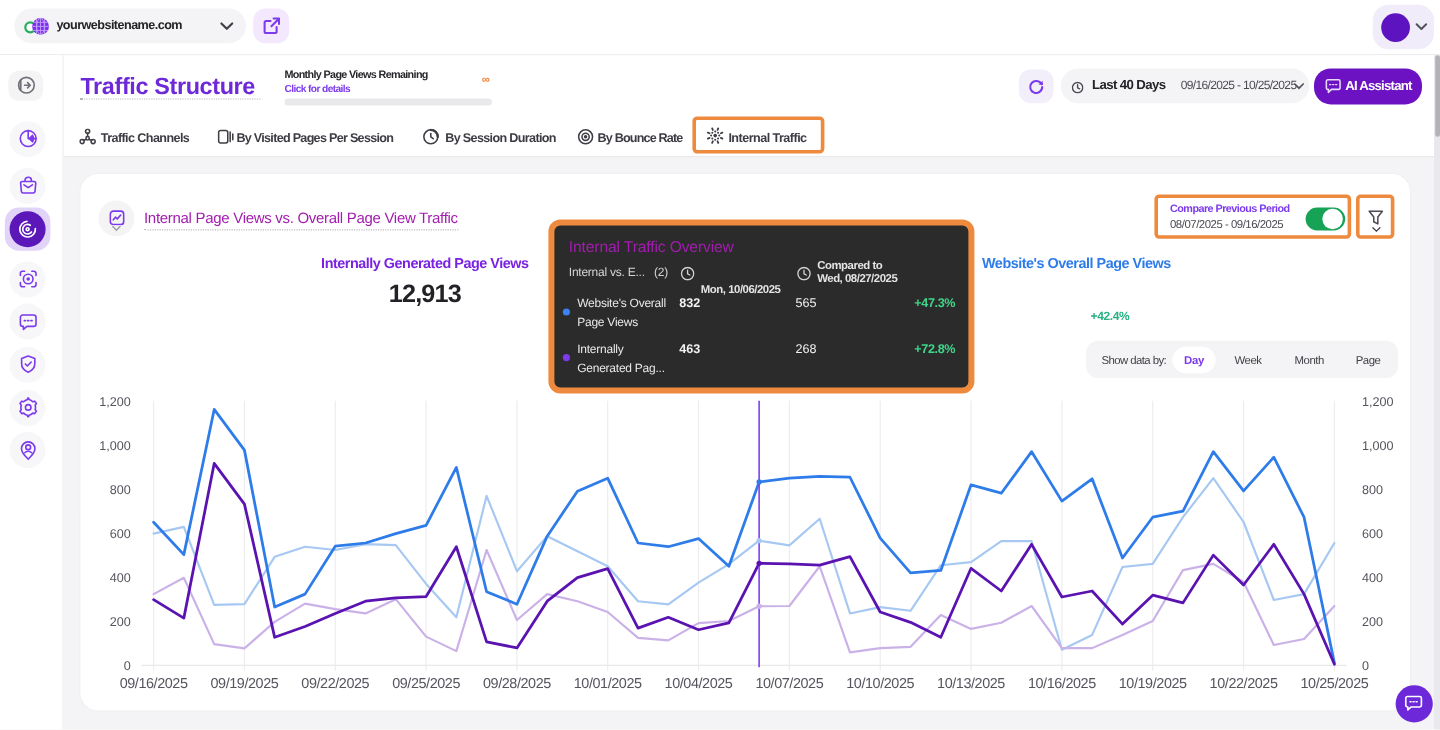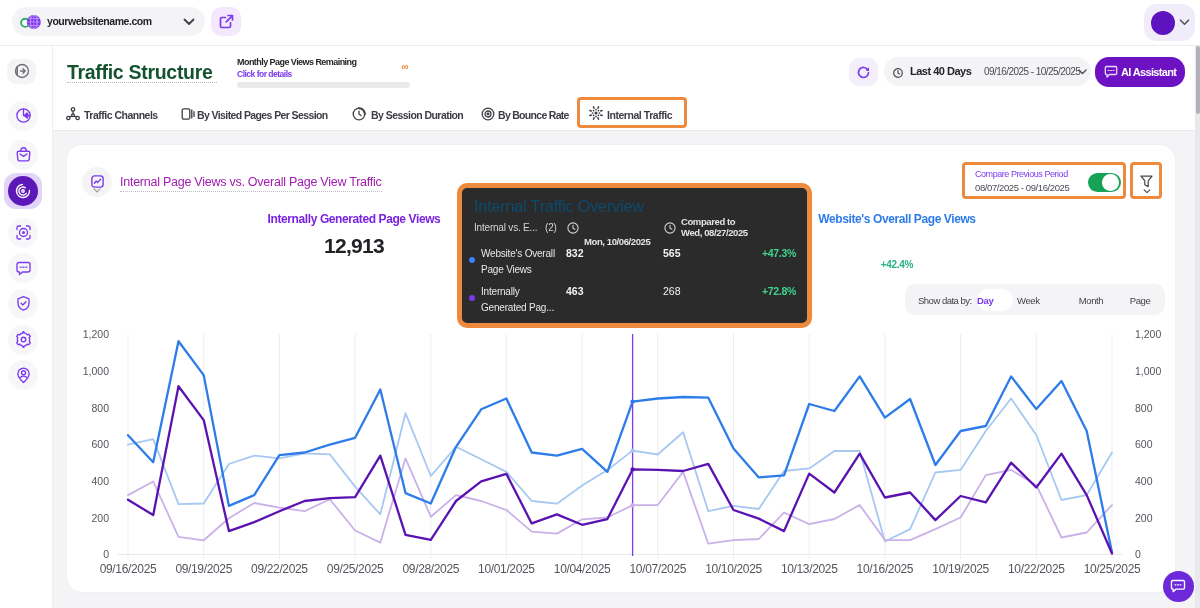--- a/index.html
+++ b/index.html
@@ -99,21 +99,21 @@
     <path d="M14.3 10.3 a6 6 0 0 0 0-3.6 l1-1.4 -1.4-2 -1.6 0.45 a6 6 0 0 0-3.1-1.8 L8.75 0.5 H8.25 L7.8 2 a6 6 0 0 0-3.1 1.8 L3.1 3.3 1.7 5.3 2.7 6.7 a6 6 0 0 0 0 3.6 L1.7 11.7 3.1 13.7 4.7 13.25 a6 6 0 0 0 3.1 1.8 l0.45 1.5 h0.5 l0.45-1.5 a6 6 0 0 0 3.1-1.8 l1.6 0.45 1.4-2 Z"></path>
   </svg>
 
   <div class="abs" style="left:8px;top:360px;width:30px;height:30px;border-radius:50%;background:#f7f7f9"></div>
   <svg class="abs" style="left:14.5px;top:366.5px" width="17" height="17" viewBox="0 0 17 17" fill="none" stroke="#7c3aed" stroke-width="1.35" stroke-linecap="round" stroke-linejoin="round">
     <circle cx="8.5" cy="5.7" r="2"></circle>
     <path d="M5.6 10.3 A4.2 4.2 0 0 1 11.4 10.3"></path>
     <path d="M8.5 1.2 A5.6 5.6 0 0 1 14.1 6.8 C14.1 10.6 10.2 14 8.5 15.6 C6.8 14 2.9 10.6 2.9 6.8 A5.6 5.6 0 0 1 8.5 1.2 Z"></path>
   </svg>
 
-  <div class="abs" style="left:67px;top:60.5px;font-size:19.5px;font-weight:700;color:#14532d;letter-spacing:-0.3px">Traffic Structure</div>
+  <div class="abs" style="left:67px;top:60.5px;font-size:19.5px;font-weight:700;color:#6d28d9;letter-spacing:-0.3px">Traffic Structure</div>
   <div class="abs" style="left:67px;top:82px;width:150px;border-top:1.5px dotted #b6b6bf"></div>
 
   <div class="abs" style="left:237px;top:57px;font-size:9px;font-weight:700;color:#26262b;letter-spacing:-0.55px">Monthly Page Views Remaining</div>
   <div class="abs" style="left:237px;top:69px;font-size:8.5px;font-weight:700;color:#7c3aed;letter-spacing:-0.5px">Click for details</div>
   <div class="abs" style="left:401.5px;top:61px;font-size:9.5px;font-weight:700;color:#f0802f">∞</div>
   <div class="abs" style="left:237px;top:82px;width:173px;height:5.5px;border-radius:3px;background:#e9e9ec"></div>
 
   <div class="abs" style="left:848.5px;top:57.5px;width:29px;height:28.5px;border-radius:10px;background:#f2eefa"></div>
   <svg class="abs" style="left:856.5px;top:65.5px" width="13" height="13" viewBox="0 0 13 13" fill="none">
     <path d="M10.9 4.1 A5 5 0 1 0 11.5 6.5" stroke="#7c3aed" stroke-width="1.7" stroke-linecap="round"></path>
@@ -197,41 +197,41 @@
   </svg>
   <svg class="abs" style="left:93px;top:188px" width="8" height="5" viewBox="0 0 8 5">
       <path d="M1 0.8 L4 3.8 L7 0.8" fill="none" stroke="#9d9da5" stroke-width="1.2" stroke-linecap="round"></path>
     </svg>
   <div class="abs" style="left:120px;top:175px;font-size:12.5px;font-weight:500;color:#a21caf;letter-spacing:-0.25px">Internal Page Views vs. Overall Page View Traffic</div>
   <div class="abs" style="left:120px;top:190.5px;width:262px;border-top:1.5px dotted #bcbcc4"></div>
 
   <div class="abs" style="left:204px;top:211.5px;width:300px;text-align:center;font-size:12px;font-weight:600;color:#7a22e2;letter-spacing:-0.4px">Internally Generated Page Views</div>
   <div class="abs" style="left:204px;top:234px;width:300px;text-align:center;font-size:21px;font-weight:600;color:#212126;letter-spacing:-0.7px">12,913</div>
   <div class="abs" style="left:747px;top:211.5px;width:300px;text-align:center;font-size:12px;font-weight:600;color:#2e7ce9;letter-spacing:-0.4px">Website's Overall Page Views</div>
-  <div class="abs" style="left:747px;top:258.5px;width:300px;text-align:center;font-size:10px;font-weight:600;color:#26b381;letter-spacing:-0.3px">+42.4%</div>
+  <div class="abs" style="left:775px;top:258.5px;width:300px;text-align:center;font-size:10px;font-weight:600;color:#26b381;letter-spacing:-0.3px">+42.4%</div>
 
   <div class="abs" style="left:962px;top:161.5px;width:164px;height:37px;border:3px solid #ee8a3e;border-radius:4px;background:#fff"></div>
-  <div class="abs" style="left:975px;top:169px;font-size:9px;font-weight:400;color:#7c3aed;letter-spacing:-0.45px">Compare Previous Period</div>
+  <div class="abs" style="left:975px;top:169px;font-size:9px;font-weight:700;color:#7c3aed;letter-spacing:-0.45px">Compare Previous Period</div>
   <div class="abs" style="left:975px;top:182px;font-size:9.5px;color:#4b4b53;letter-spacing:-0.4px">08/07/2025 - 09/16/2025</div>
   <div class="abs" style="left:1088px;top:172.5px;width:32.5px;height:19.5px;border-radius:10px;background:#17a356"></div>
   <div class="abs" style="left:1102px;top:174px;width:16.5px;height:16.5px;border-radius:50%;background:#fff"></div>
 
   <div class="abs" style="left:1130px;top:161.5px;width:32px;height:37px;border:3px solid #ee8a3e;border-radius:4px;background:#fff"></div>
   <svg class="abs" style="left:1140px;top:174.5px" width="13" height="13" viewBox="0 0 13 13" fill="none" stroke="#4b4b52" stroke-width="1.25" stroke-linejoin="round">
     <path d="M1 1 H12 L8.2 5.8 V11.6 L4.8 9.8 V5.8 Z"></path>
   </svg>
   <svg class="abs" style="left:1142.5px;top:188.5px" width="8" height="5" viewBox="0 0 9 6">
       <path d="M1 1 L4.5 4.3 L8 1" fill="none" stroke="#3f3f46" stroke-width="1.3" stroke-linecap="round"></path>
     </svg>
 
   <div class="abs" style="left:905px;top:284px;width:260px;height:31px;border-radius:10px;background:#f4f4f6"></div>
   <div class="abs" style="left:918px;top:294.5px;font-size:9.5px;color:#3f3f46;letter-spacing:-0.5px">Show data by:</div>
   <div class="abs" style="left:977px;top:289px;width:36px;height:22px;border-radius:11px;background:#fff"></div>
-  <div class="abs" style="left:977px;top:294.5px;width:36px;font-size:9.5px;font-weight:600;color:#7c3aed;letter-spacing:-0.3px">Day</div>
-  <div class="abs" style="left:1017px;top:294.5px;width:46px;text-align:left;font-size:9.5px;font-weight:500;color:#3f3f46;letter-spacing:-0.4px">Week</div>
+  <div class="abs" style="left:977px;top:294.5px;width:36px;text-align:center;font-size:9.5px;font-weight:600;color:#7c3aed;letter-spacing:-0.3px">Day</div>
+  <div class="abs" style="left:1017px;top:294.5px;width:46px;text-align:center;font-size:9.5px;font-weight:500;color:#3f3f46;letter-spacing:-0.4px">Week</div>
   <div class="abs" style="left:1068px;top:294.5px;width:46px;text-align:center;font-size:9.5px;font-weight:500;color:#3f3f46;letter-spacing:-0.4px">Month</div>
   <div class="abs" style="left:1117px;top:294.5px;width:46px;text-align:center;font-size:9.5px;font-weight:500;color:#3f3f46;letter-spacing:-0.4px">Page</div>
 
   <svg class="abs" style="left:0;top:0" width="1200" height="608" viewBox="0 0 1200 608" font-family="Liberation Sans, sans-serif">
 <line x1="128.0" y1="334" x2="128.0" y2="559" stroke="#ededf0" stroke-width="1"></line>
       <line x1="203.7" y1="334" x2="203.7" y2="559" stroke="#ededf0" stroke-width="1"></line>
       <line x1="279.4" y1="334" x2="279.4" y2="559" stroke="#ededf0" stroke-width="1"></line>
       <line x1="355.1" y1="334" x2="355.1" y2="559" stroke="#ededf0" stroke-width="1"></line>
       <line x1="430.8" y1="334" x2="430.8" y2="559" stroke="#ededf0" stroke-width="1"></line>
       <line x1="506.4" y1="334" x2="506.4" y2="559" stroke="#ededf0" stroke-width="1"></line>
@@ -277,37 +277,37 @@
 <polyline points="128.0,435.2 153.2,462.2 178.5,341.2 203.7,375.1 228.9,505.9 254.2,495.1 279.4,455.2 304.6,452.5 329.8,444.7 355.1,437.8 380.3,389.5 405.5,493.1 430.8,503.5 456.0,446.8 481.2,409.3 506.4,398.5 531.7,452.5 556.9,455.6 582.1,448.8 607.4,471.9 632.6,401.6 657.8,398.5 683.1,397.0 708.3,397.7 733.5,448.4 758.8,477.4 784.0,475.4 809.2,404.0 834.4,411.0 859.7,376.4 884.9,417.6 910.1,399.0 935.4,465.0 960.6,431.0 985.8,426.0 1011.1,376.4 1036.3,409.1 1061.5,381.0 1086.7,431.0 1112.0,552.6" fill="none" stroke="#2e7ce9" stroke-width="2.3" stroke-linejoin="round" stroke-linecap="round"></polyline>
 <polyline points="128.0,499.7 153.2,515.1 178.5,386.2 203.7,420.1 228.9,531.1 254.2,522.1 279.4,511.2 304.6,501.0 329.8,498.2 355.1,497.1 380.3,455.6 405.5,534.9 430.8,539.9 456.0,501.0 481.2,481.3 506.4,473.8 531.7,523.4 556.9,514.4 582.1,524.8 607.4,519.1 632.6,469.4 657.8,469.9 683.1,471.0 708.3,463.9 733.5,510.0 758.8,518.6 784.0,531.1 809.2,473.6 834.4,492.5 859.7,453.6 884.9,497.5 910.1,492.5 935.4,520.1 960.6,496.0 985.8,502.4 1011.1,462.6 1036.3,487.5 1061.5,453.6 1086.7,495.1 1112.0,553.5" fill="none" stroke="#5a13b0" stroke-width="2.3" stroke-linejoin="round" stroke-linecap="round"></polyline>
 <line x1="632.6" y1="334" x2="632.6" y2="556" stroke="#7c3aed" stroke-width="1.3"></line>
 <circle cx="632.6" cy="401.6" r="2.2" fill="#2e7ce9"></circle>
       <circle cx="632.6" cy="450.6" r="2.2" fill="#a6c8f2"></circle>
       <circle cx="632.6" cy="469.4" r="2.2" fill="#5a13b0"></circle>
       <circle cx="632.6" cy="505.2" r="2.2" fill="#cab1e8"></circle>
 </svg>
 
     <div class="abs" style="left:457px;top:183px;width:355px;height:145px;border:5px solid #ee8a3e;border-radius:10px;background:#2b2b2b"></div>
-  <div class="abs" style="left:474px;top:197.5px;font-size:16px;font-weight:500;color:#0c4a6e;letter-spacing:-0.1px">Internal Traffic Overview</div>
+  <div class="abs" style="left:474px;top:197.5px;font-size:13px;font-weight:500;color:#a21caf;letter-spacing:-0.1px">Internal Traffic Overview</div>
   <div class="abs" style="left:474px;top:222px;font-size:10px;color:#d4d4d6;letter-spacing:-0.2px">Internal vs. E...&nbsp;&nbsp;&nbsp;(2)</div>
   <svg class="abs" style="left:567px;top:222px" width="12" height="12" viewBox="0 0 12 12" fill="none" stroke="#d4d4d6" stroke-width="1.1">
     <circle cx="6" cy="6" r="5.1"></circle>
       <path d="M6 3.2 V6.2 L7.9 7.2" stroke-linecap="round"></path>
   </svg>
   <div class="abs" style="left:584px;top:236px;font-size:9.5px;font-weight:600;color:#e4e4e6;letter-spacing:-0.4px">Mon, 10/06/2025</div>
   <svg class="abs" style="left:664px;top:222px" width="12" height="12" viewBox="0 0 12 12" fill="none" stroke="#d4d4d6" stroke-width="1.1">
     <circle cx="6" cy="6" r="5.1"></circle>
       <path d="M6 3.2 V6.2 L7.9 7.2" stroke-linecap="round"></path>
   </svg>
   <div class="abs" style="left:681px;top:215.5px;font-size:9.5px;font-weight:600;color:#e4e4e6;line-height:11px;letter-spacing:-0.4px">Compared to<br>Wed, 08/27/2025</div>
 
   <div class="abs" style="left:469px;top:257px;width:6px;height:6px;border-radius:50%;background:#3b82f6"></div>
   <div class="abs" style="left:481px;top:246px;width:86px;font-size:10px;color:#e8e8ea;line-height:15.5px;letter-spacing:-0.2px">Website's Overall Page Views</div>
   <div class="abs" style="left:566px;top:246.5px;font-size:10.5px;font-weight:600;color:#f2f2f2">832</div>
-  <div class="abs" style="left:663px;top:246.5px;font-size:10.5px;font-weight:700;color:#f2f2f2">565</div>
+  <div class="abs" style="left:663px;top:246.5px;font-size:10.5px;font-weight:400;color:#f2f2f2">565</div>
   <div class="abs" style="left:716px;top:246.5px;width:80px;text-align:right;font-size:10.5px;font-weight:600;color:#3fd58a;letter-spacing:-0.3px">+47.3%</div>
 
   <div class="abs" style="left:469px;top:295px;width:6px;height:6px;border-radius:50%;background:#7c3aed"></div>
   <div class="abs" style="left:481px;top:284px;width:86px;font-size:10px;color:#e8e8ea;line-height:15.5px;letter-spacing:-0.2px">Internally Generated Pag...</div>
   <div class="abs" style="left:566px;top:284.5px;font-size:10.5px;font-weight:600;color:#f2f2f2">463</div>
   <div class="abs" style="left:663px;top:284.5px;font-size:10.5px;font-weight:400;color:#f2f2f2">268</div>
   <div class="abs" style="left:716px;top:284.5px;width:80px;text-align:right;font-size:10.5px;font-weight:600;color:#3fd58a;letter-spacing:-0.3px">+72.8%</div>
 
   <div class="abs" style="left:1195px;top:46px;width:5px;height:562px;background:#e9e9ed"></div>
   <div class="abs" style="left:1195.5px;top:46px;width:4px;height:68px;border-radius:2px;background:#b2b2b8"></div>

